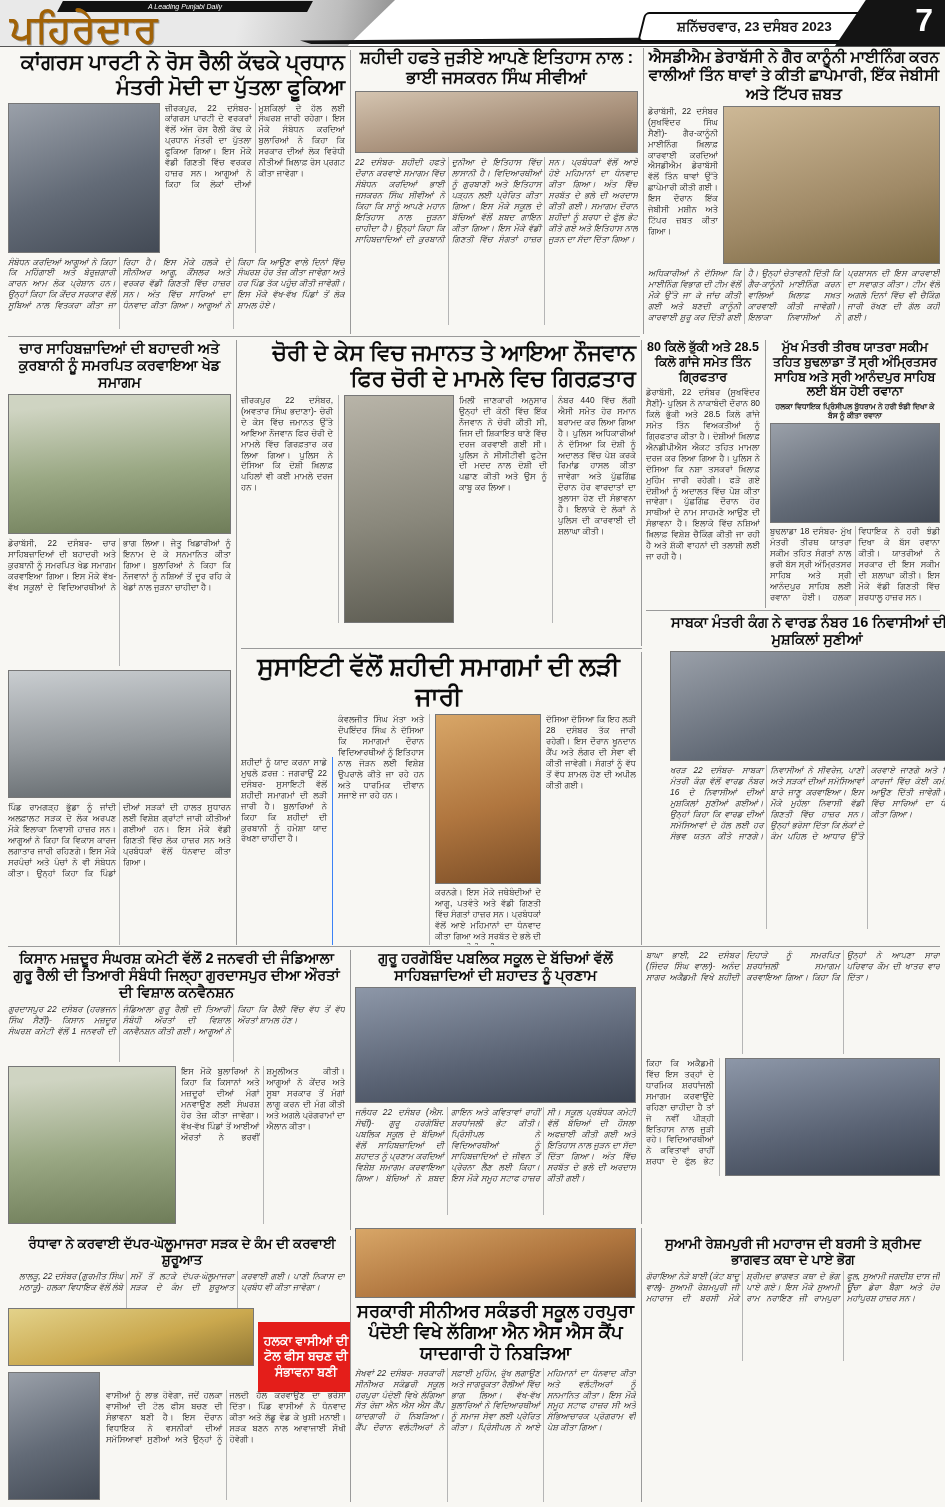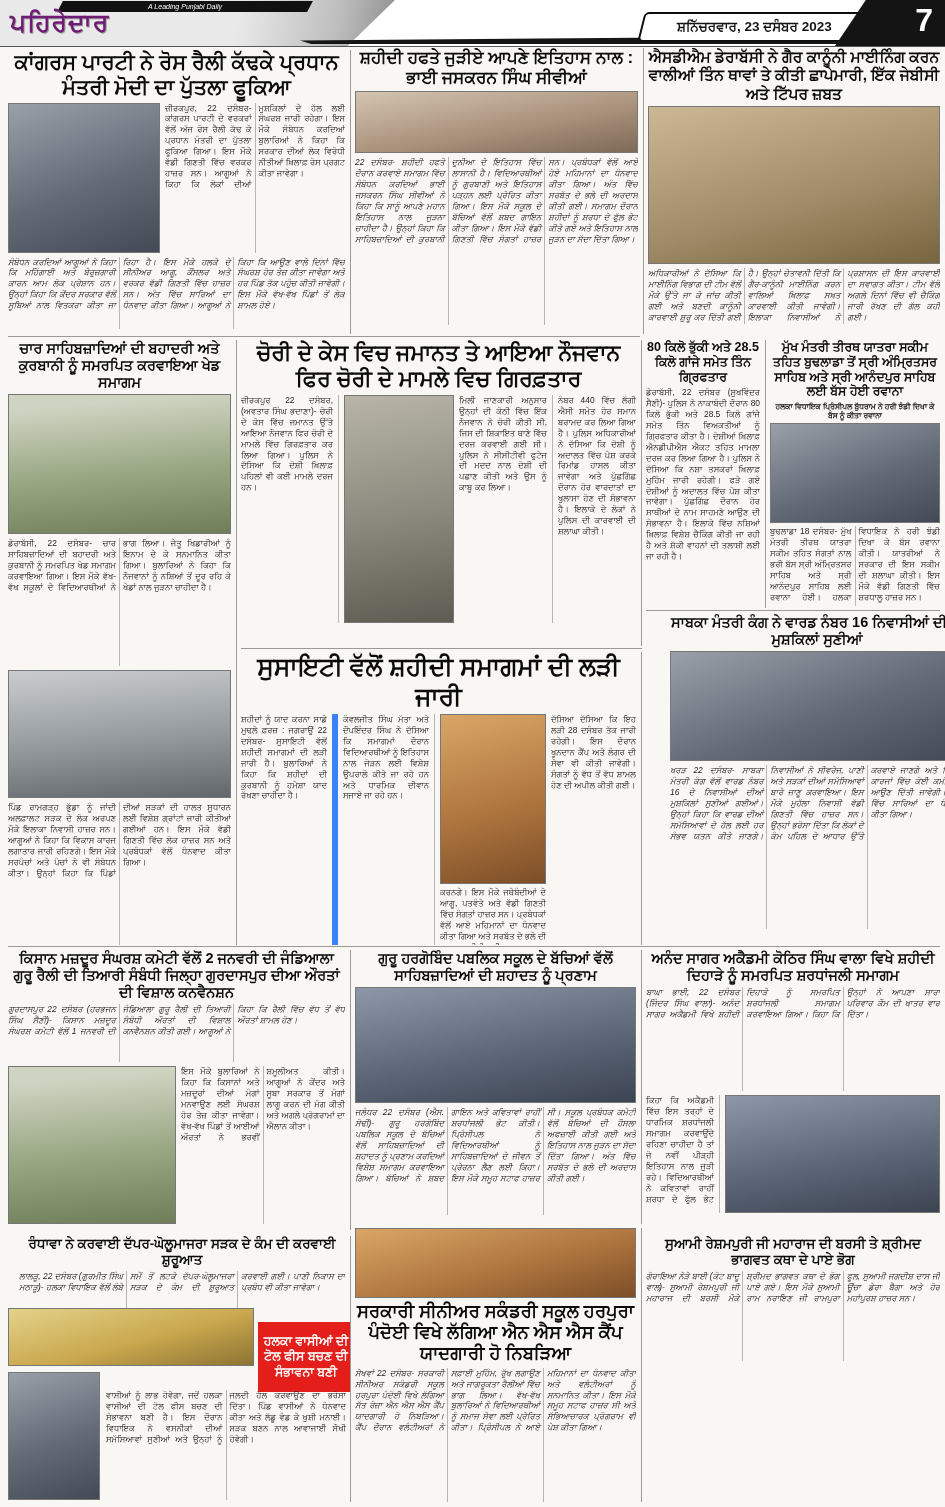--- a/index.html
+++ b/index.html
@@ -6,36 +6,36 @@
   .page{position:relative;width:945px;height:1507px;background:#f8f7f3;margin:0 auto;
         font-family:"Liberation Sans","DejaVu Sans",sans-serif;color:#151515;overflow:hidden;}
   
   .mast{position:absolute;left:0;top:0;width:945px;height:46px;background:#fff;border-bottom:1px solid #555;}
   .logo-bg{position:absolute;left:0;top:0;width:395px;height:46px;
            background:linear-gradient(100deg,#e9e9e9 60%,#bdbdbd 85%,#8f8f8f);
            clip-path:polygon(0 0,100% 0,88% 100%,0 100%);}
   .tag-strip{position:absolute;left:60px;top:1px;width:250px;height:11px;background:#111;
              transform:skewX(-28deg);display:flex;align-items:center;justify-content:center;}
   .tag-strip span{transform:skewX(28deg);color:#fff;font-size:7px;font-style:italic;white-space:nowrap;}
-  .logo-txt{position:absolute;left:10px;top:8px;font-size:25px;font-weight:bold;letter-spacing:1px;color:#701a75;
+  .logo-txt{position:absolute;left:10px;top:8px;font-size:38px;font-weight:bold;letter-spacing:1px;color:#a16207;
             text-shadow:1px 1px 0 #999;}
   .mast-wedge{position:absolute;left:300px;top:36px;width:560px;height:8px;background:#161616;
               clip-path:polygon(0 55%,100% 0,100% 100%,2% 100%);}
   .date-cap{position:absolute;right:78px;top:12px;width:222px;height:26px;background:#fff;border:2px solid #0d0d0d;
             border-radius:5px;transform:skewX(-14deg);display:flex;align-items:center;justify-content:center;}
   .date-cap span{transform:skewX(14deg);font-weight:bold;font-size:13.5px;}
   .corner{position:absolute;right:0;top:0;width:110px;height:46px;background:#141414;
           clip-path:polygon(28% 0,100% 0,100% 100%,0 100%);}
   .pageno{position:absolute;right:12px;top:2px;color:#fff;font-size:32px;font-weight:bold;}
   
   .art{position:absolute;overflow:hidden;box-sizing:border-box;}
   .vr{border-right:1px solid #9a9a9a;padding-right:5px;}
   .hl{font-weight:bold;text-align:center;line-height:1.18;margin:0 0 3px 0;color:#0b0b0b;}
   .hl-xl{font-size:25px;}
-  .hl-l{font-size:21px;}
+  .hl-l{font-size:21px;text-align:right;}
   .hl-m{font-size:17px;}
   .hl-s{font-size:14.5px;}
   .hl-xs{font-size:12.5px;}
   .body{font-size:8.4px;line-height:1.3;text-align:justify;color:#222;}
   .c1{column-count:1;}
   .c2{column-count:2;column-gap:7px;column-rule:1px solid #b5b5b5;}
   .c3{column-count:3;column-gap:7px;column-rule:1px solid #b5b5b5;font-style:italic;}
   .photo{border:1px solid #777;box-sizing:border-box;}
   .p-crowd{background:linear-gradient(160deg,#9aa0a9,#636b77 55%,#434a55);}
   .p-field{background:linear-gradient(175deg,#cfd4c2 10%,#9aa884 55%,#6f7d59);}
@@ -82,20 +82,21 @@
 
   <div class="art vr" style="left:355px;top:48px;width:289px;height:286px;">
     <div class="hl hl-m">ਸ਼ਹੀਦੀ ਹਫਤੇ ਜੁੜੀਏ ਆਪਣੇ ਇਤਿਹਾਸ ਨਾਲ : ਭਾਈ ਜਸਕਰਨ ਸਿੰਘ ਸੀਵੀਆਂ</div>
     <div class="photo p-bldg" style="width:100%;height:62px;margin-bottom:4px;"></div>
     <div class="body c3" style="height:168px;overflow:hidden;">22 ਦਸੰਬਰ- ਸ਼ਹੀਦੀ ਹਫਤੇ ਦੌਰਾਨ ਕਰਵਾਏ ਸਮਾਗਮ ਵਿੱਚ ਸੰਬੋਧਨ ਕਰਦਿਆਂ ਭਾਈ ਜਸਕਰਨ ਸਿੰਘ ਸੀਵੀਆਂ ਨੇ ਕਿਹਾ ਕਿ ਸਾਨੂੰ ਆਪਣੇ ਮਹਾਨ ਇਤਿਹਾਸ ਨਾਲ ਜੁੜਨਾ ਚਾਹੀਦਾ ਹੈ। ਉਨ੍ਹਾਂ ਕਿਹਾ ਕਿ ਸਾਹਿਬਜ਼ਾਦਿਆਂ ਦੀ ਕੁਰਬਾਨੀ ਦੁਨੀਆ ਦੇ ਇਤਿਹਾਸ ਵਿੱਚ ਲਾਸਾਨੀ ਹੈ। ਵਿਦਿਆਰਥੀਆਂ ਨੂੰ ਗੁਰਬਾਣੀ ਅਤੇ ਇਤਿਹਾਸ ਪੜ੍ਹਨ ਲਈ ਪ੍ਰੇਰਿਤ ਕੀਤਾ ਗਿਆ। ਇਸ ਮੌਕੇ ਸਕੂਲ ਦੇ ਬੱਚਿਆਂ ਵੱਲੋਂ ਸ਼ਬਦ ਗਾਇਨ ਕੀਤਾ ਗਿਆ। ਇਸ ਮੌਕੇ ਵੱਡੀ ਗਿਣਤੀ ਵਿੱਚ ਸੰਗਤਾਂ ਹਾਜ਼ਰ ਸਨ। ਪ੍ਰਬੰਧਕਾਂ ਵੱਲੋਂ ਆਏ ਹੋਏ ਮਹਿਮਾਨਾਂ ਦਾ ਧੰਨਵਾਦ ਕੀਤਾ ਗਿਆ। ਅੰਤ ਵਿੱਚ ਸਰਬੱਤ ਦੇ ਭਲੇ ਦੀ ਅਰਦਾਸ ਕੀਤੀ ਗਈ। ਸਮਾਗਮ ਦੌਰਾਨ ਸ਼ਹੀਦਾਂ ਨੂੰ ਸ਼ਰਧਾ ਦੇ ਫੁੱਲ ਭੇਟ ਕੀਤੇ ਗਏ ਅਤੇ ਇਤਿਹਾਸ ਨਾਲ ਜੁੜਨ ਦਾ ਸੱਦਾ ਦਿੱਤਾ ਗਿਆ।</div>
   </div>
 
   <div class="art" style="left:648px;top:48px;width:292px;height:286px;">
     <div class="hl hl-m" style="font-size:15.5px;">ਐਸਡੀਐਮ ਡੇਰਾਬੱਸੀ ਨੇ ਗੈਰ ਕਾਨੂੰਨੀ ਮਾਈਨਿੰਗ ਕਰਨ ਵਾਲੀਆਂ ਤਿੰਨ ਥਾਵਾਂ ਤੇ ਕੀਤੀ ਛਾਪੇਮਾਰੀ, ਇੱਕ ਜੇਬੀਸੀ ਅਤੇ ਟਿੱਪਰ ਜ਼ਬਤ</div>
     <div class="row" style="height:158px;margin-bottom:4px;">
+      <div class="body c1" style="width:70px;flex:none;overflow:hidden;">ਡੇਰਾਬੱਸੀ, 22 ਦਸੰਬਰ (ਸੁਖਵਿੰਦਰ ਸਿੰਘ ਸੈਣੀ)- ਗੈਰ-ਕਾਨੂੰਨੀ ਮਾਈਨਿੰਗ ਖ਼ਿਲਾਫ਼ ਕਾਰਵਾਈ ਕਰਦਿਆਂ ਐਸਡੀਐਮ ਡੇਰਾਬੱਸੀ ਵੱਲੋਂ ਤਿੰਨ ਥਾਵਾਂ ਉੱਤੇ ਛਾਪੇਮਾਰੀ ਕੀਤੀ ਗਈ। ਇਸ ਦੌਰਾਨ ਇੱਕ ਜੇਬੀਸੀ ਮਸ਼ੀਨ ਅਤੇ ਟਿੱਪਰ ਜ਼ਬਤ ਕੀਤਾ ਗਿਆ।</div>
       <div class="photo p-dirt" style="flex:1;height:158px;"></div>
     </div>
     <div class="body c3" style="height:56px;overflow:hidden;">ਅਧਿਕਾਰੀਆਂ ਨੇ ਦੱਸਿਆ ਕਿ ਮਾਈਨਿੰਗ ਵਿਭਾਗ ਦੀ ਟੀਮ ਵੱਲੋਂ ਮੌਕੇ ਉੱਤੇ ਜਾ ਕੇ ਜਾਂਚ ਕੀਤੀ ਗਈ ਅਤੇ ਬਣਦੀ ਕਾਨੂੰਨੀ ਕਾਰਵਾਈ ਸ਼ੁਰੂ ਕਰ ਦਿੱਤੀ ਗਈ ਹੈ। ਉਨ੍ਹਾਂ ਚੇਤਾਵਨੀ ਦਿੱਤੀ ਕਿ ਗੈਰ-ਕਾਨੂੰਨੀ ਮਾਈਨਿੰਗ ਕਰਨ ਵਾਲਿਆਂ ਖ਼ਿਲਾਫ਼ ਸਖ਼ਤ ਕਾਰਵਾਈ ਕੀਤੀ ਜਾਵੇਗੀ। ਇਲਾਕਾ ਨਿਵਾਸੀਆਂ ਨੇ ਪ੍ਰਸ਼ਾਸਨ ਦੀ ਇਸ ਕਾਰਵਾਈ ਦਾ ਸਵਾਗਤ ਕੀਤਾ। ਟੀਮ ਵੱਲੋਂ ਅਗਲੇ ਦਿਨਾਂ ਵਿੱਚ ਵੀ ਚੈਕਿੰਗ ਜਾਰੀ ਰੱਖਣ ਦੀ ਗੱਲ ਕਹੀ ਗਈ।</div>
   </div>
 
   <div class="hrule" style="left:8px;top:336px;width:632px;"></div>
 
   <div class="art vr" style="left:8px;top:340px;width:229px;height:605px;">
     <div class="hl hl-s">ਚਾਰ ਸਾਹਿਬਜ਼ਾਦਿਆਂ ਦੀ ਬਹਾਦਰੀ ਅਤੇ ਕੁਰਬਾਨੀ ਨੂੰ ਸਮਰਪਿਤ ਕਰਵਾਇਆ ਖੇਡ ਸਮਾਗਮ</div>
     <div class="photo p-field" style="width:100%;height:140px;margin-bottom:4px;"></div>
@@ -132,21 +133,21 @@
     <div class="hl hl-s">ਸਾਬਕਾ ਮੰਤਰੀ ਕੰਗ ਨੇ ਵਾਰਡ ਨੰਬਰ 16 ਨਿਵਾਸੀਆਂ ਦੀਆਂ ਮੁਸ਼ਕਿਲਾਂ ਸੁਣੀਆਂ</div>
     <div class="photo p-crowd" style="width:100%;height:110px;margin-bottom:4px;"></div>
     <div class="body c3" style="height:164px;overflow:hidden;">ਖਰੜ 22 ਦਸੰਬਰ- ਸਾਬਕਾ ਮੰਤਰੀ ਕੰਗ ਵੱਲੋਂ ਵਾਰਡ ਨੰਬਰ 16 ਦੇ ਨਿਵਾਸੀਆਂ ਦੀਆਂ ਮੁਸ਼ਕਿਲਾਂ ਸੁਣੀਆਂ ਗਈਆਂ। ਉਨ੍ਹਾਂ ਕਿਹਾ ਕਿ ਵਾਰਡ ਦੀਆਂ ਸਮੱਸਿਆਵਾਂ ਦੇ ਹੱਲ ਲਈ ਹਰ ਸੰਭਵ ਯਤਨ ਕੀਤੇ ਜਾਣਗੇ। ਨਿਵਾਸੀਆਂ ਨੇ ਸੀਵਰੇਜ, ਪਾਣੀ ਅਤੇ ਸੜਕਾਂ ਦੀਆਂ ਸਮੱਸਿਆਵਾਂ ਬਾਰੇ ਜਾਣੂ ਕਰਵਾਇਆ। ਇਸ ਮੌਕੇ ਮੁਹੱਲਾ ਨਿਵਾਸੀ ਵੱਡੀ ਗਿਣਤੀ ਵਿੱਚ ਹਾਜ਼ਰ ਸਨ। ਉਨ੍ਹਾਂ ਭਰੋਸਾ ਦਿੱਤਾ ਕਿ ਲੋਕਾਂ ਦੇ ਕੰਮ ਪਹਿਲ ਦੇ ਆਧਾਰ ਉੱਤੇ ਕਰਵਾਏ ਜਾਣਗੇ ਅਤੇ ਵਿਕਾਸ ਕਾਰਜਾਂ ਵਿੱਚ ਕੋਈ ਕਮੀ ਨਹੀਂ ਆਉਣ ਦਿੱਤੀ ਜਾਵੇਗੀ। ਅੰਤ ਵਿੱਚ ਸਾਰਿਆਂ ਦਾ ਧੰਨਵਾਦ ਕੀਤਾ ਗਿਆ।</div>
   </div>
 
   <div class="hrule" style="left:241px;top:648px;width:401px;"></div>
 
   <div class="art vr" style="left:241px;top:652px;width:401px;height:293px;">
     <div class="hl hl-xl">ਸੁਸਾਇਟੀ ਵੱਲੋਂ ਸ਼ਹੀਦੀ ਸਮਾਗਮਾਂ ਦੀ ਲੜੀ ਜਾਰੀ</div>
     <div class="row" style="height:246px;">
-      <div class="body c1" style="width:86px;flex:none;overflow:hidden;border-right:6px solid #3b82f6;padding-right:5px;">ਸ਼ਹੀਦਾਂ ਨੂੰ ਯਾਦ ਕਰਨਾ ਸਾਡੇ ਮੁਢਲੇ ਫ਼ਰਜ਼ : ਜਗਰਾਉਂ 22 ਦਸੰਬਰ- ਸੁਸਾਇਟੀ ਵੱਲੋਂ ਸ਼ਹੀਦੀ ਸਮਾਗਮਾਂ ਦੀ ਲੜੀ ਜਾਰੀ ਹੈ। ਬੁਲਾਰਿਆਂ ਨੇ ਕਿਹਾ ਕਿ ਸ਼ਹੀਦਾਂ ਦੀ ਕੁਰਬਾਨੀ ਨੂੰ ਹਮੇਸ਼ਾ ਯਾਦ ਰੱਖਣਾ ਚਾਹੀਦਾ ਹੈ।</div>
+      <div class="body c1" style="width:86px;flex:none;overflow:hidden;border-right:1px solid #3b82f6;padding-right:5px;margin-top:43px;">ਸ਼ਹੀਦਾਂ ਨੂੰ ਯਾਦ ਕਰਨਾ ਸਾਡੇ ਮੁਢਲੇ ਫ਼ਰਜ਼ : ਜਗਰਾਉਂ 22 ਦਸੰਬਰ- ਸੁਸਾਇਟੀ ਵੱਲੋਂ ਸ਼ਹੀਦੀ ਸਮਾਗਮਾਂ ਦੀ ਲੜੀ ਜਾਰੀ ਹੈ। ਬੁਲਾਰਿਆਂ ਨੇ ਕਿਹਾ ਕਿ ਸ਼ਹੀਦਾਂ ਦੀ ਕੁਰਬਾਨੀ ਨੂੰ ਹਮੇਸ਼ਾ ਯਾਦ ਰੱਖਣਾ ਚਾਹੀਦਾ ਹੈ।</div>
       <div class="body c1" style="width:86px;flex:none;overflow:hidden;border-right:1px solid #b5b5b5;padding-right:5px;">ਕੰਵਲਜੀਤ ਸਿੰਘ ਮੱਤਾ ਅਤੇ ਦੌਪਇੰਦਰ ਸਿੰਘ ਨੇ ਦੱਸਿਆ ਕਿ ਸਮਾਗਮਾਂ ਦੌਰਾਨ ਵਿਦਿਆਰਥੀਆਂ ਨੂੰ ਇਤਿਹਾਸ ਨਾਲ ਜੋੜਨ ਲਈ ਵਿਸ਼ੇਸ਼ ਉਪਰਾਲੇ ਕੀਤੇ ਜਾ ਰਹੇ ਹਨ ਅਤੇ ਧਾਰਮਿਕ ਦੀਵਾਨ ਸਜਾਏ ਜਾ ਰਹੇ ਹਨ।</div>
       <div style="width:106px;flex:none;">
         <div class="photo p-cerem" style="width:106px;height:170px;"></div>
         <div class="body c1" style="height:72px;overflow:hidden;margin-top:3px;">ਕਰਨਗੇ। ਇਸ ਮੌਕੇ ਜਥੇਬੰਦੀਆਂ ਦੇ ਆਗੂ, ਪਤਵੰਤੇ ਅਤੇ ਵੱਡੀ ਗਿਣਤੀ ਵਿੱਚ ਸੰਗਤਾਂ ਹਾਜ਼ਰ ਸਨ। ਪ੍ਰਬੰਧਕਾਂ ਵੱਲੋਂ ਆਏ ਮਹਿਮਾਨਾਂ ਦਾ ਧੰਨਵਾਦ ਕੀਤਾ ਗਿਆ ਅਤੇ ਸਰਬੱਤ ਦੇ ਭਲੇ ਦੀ ਅਰਦਾਸ ਕੀਤੀ ਗਈ।</div>
       </div>
       <div class="body c1" style="flex:1;overflow:hidden;">ਦੱਸਿਆ ਦੱਸਿਆ ਕਿ ਇਹ ਲੜੀ 28 ਦਸੰਬਰ ਤੱਕ ਜਾਰੀ ਰਹੇਗੀ। ਇਸ ਦੌਰਾਨ ਖੂਨਦਾਨ ਕੈਂਪ ਅਤੇ ਲੰਗਰ ਦੀ ਸੇਵਾ ਵੀ ਕੀਤੀ ਜਾਵੇਗੀ। ਸੰਗਤਾਂ ਨੂੰ ਵੱਧ ਤੋਂ ਵੱਧ ਸ਼ਾਮਲ ਹੋਣ ਦੀ ਅਪੀਲ ਕੀਤੀ ਗਈ।</div>
     </div>
   </div>
 
   <div class="hrule" style="left:8px;top:946px;width:932px;"></div>
@@ -160,21 +161,20 @@
     </div>
   </div>
 
   <div class="art vr" style="left:355px;top:950px;width:287px;height:274px;">
     <div class="hl hl-s">ਗੁਰੂ ਹਰਗੋਬਿੰਦ ਪਬਲਿਕ ਸਕੂਲ ਦੇ ਬੱਚਿਆਂ ਵੱਲੋਂ ਸਾਹਿਬਜ਼ਾਦਿਆਂ ਦੀ ਸ਼ਹਾਦਤ ਨੂੰ ਪ੍ਰਣਾਮ</div>
     <div class="photo p-kids" style="width:100%;height:116px;margin-bottom:4px;"></div>
     <div class="body c3" style="height:108px;overflow:hidden;">ਜਲੰਧਰ 22 ਦਸੰਬਰ (ਐਸ. ਸੋਢੀ)- ਗੁਰੂ ਹਰਗੋਬਿੰਦ ਪਬਲਿਕ ਸਕੂਲ ਦੇ ਬੱਚਿਆਂ ਵੱਲੋਂ ਸਾਹਿਬਜ਼ਾਦਿਆਂ ਦੀ ਸ਼ਹਾਦਤ ਨੂੰ ਪ੍ਰਣਾਮ ਕਰਦਿਆਂ ਵਿਸ਼ੇਸ਼ ਸਮਾਗਮ ਕਰਵਾਇਆ ਗਿਆ। ਬੱਚਿਆਂ ਨੇ ਸ਼ਬਦ ਗਾਇਨ ਅਤੇ ਕਵਿਤਾਵਾਂ ਰਾਹੀਂ ਸ਼ਰਧਾਂਜਲੀ ਭੇਟ ਕੀਤੀ। ਪ੍ਰਿੰਸੀਪਲ ਨੇ ਵਿਦਿਆਰਥੀਆਂ ਨੂੰ ਸਾਹਿਬਜ਼ਾਦਿਆਂ ਦੇ ਜੀਵਨ ਤੋਂ ਪ੍ਰੇਰਨਾ ਲੈਣ ਲਈ ਕਿਹਾ। ਇਸ ਮੌਕੇ ਸਮੂਹ ਸਟਾਫ ਹਾਜ਼ਰ ਸੀ। ਸਕੂਲ ਪ੍ਰਬੰਧਕ ਕਮੇਟੀ ਵੱਲੋਂ ਬੱਚਿਆਂ ਦੀ ਹੌਸਲਾ ਅਫਜ਼ਾਈ ਕੀਤੀ ਗਈ ਅਤੇ ਇਤਿਹਾਸ ਨਾਲ ਜੁੜਨ ਦਾ ਸੱਦਾ ਦਿੱਤਾ ਗਿਆ। ਅੰਤ ਵਿੱਚ ਸਰਬੱਤ ਦੇ ਭਲੇ ਦੀ ਅਰਦਾਸ ਕੀਤੀ ਗਈ।</div>
   </div>
 
   <div class="art" style="left:646px;top:950px;width:294px;height:284px;">
-    <div class="hl hl-s">ਅਨੰਦ ਸਾਗਰ ਅਕੈਡਮੀ ਕੋਠਿਰ ਸਿੰਘ ਵਾਲਾ ਵਿਖੇ ਸ਼ਹੀਦੀ ਦਿਹਾੜੇ ਨੂੰ ਸਮਰਪਿਤ ਸ਼ਰਧਾਂਜਲੀ ਸਮਾਗਮ</div>
     <div class="body c3" style="height:104px;overflow:hidden;margin-bottom:4px;">ਬਾਘਾ ਭਾਈ, 22 ਦਸੰਬਰ (ਜਿੰਦਰ ਸਿੰਘ ਵਾਲਾ)- ਅਨੰਦ ਸਾਗਰ ਅਕੈਡਮੀ ਵਿਖੇ ਸ਼ਹੀਦੀ ਦਿਹਾੜੇ ਨੂੰ ਸਮਰਪਿਤ ਸ਼ਰਧਾਂਜਲੀ ਸਮਾਗਮ ਕਰਵਾਇਆ ਗਿਆ। ਕਿਹਾ ਕਿ ਉਨ੍ਹਾਂ ਨੇ ਆਪਣਾ ਸਾਰਾ ਪਰਿਵਾਰ ਕੌਮ ਦੀ ਖਾਤਰ ਵਾਰ ਦਿੱਤਾ।</div>
     <div class="row" style="height:118px;">
       <div class="body c1" style="width:68px;flex:none;overflow:hidden;border-right:1px solid #b5b5b5;padding-right:5px;">ਕਿਹਾ ਕਿ ਅਕੈਡਮੀ ਵਿੱਚ ਇਸ ਤਰ੍ਹਾਂ ਦੇ ਧਾਰਮਿਕ ਸ਼ਰਧਾਂਜਲੀ ਸਮਾਗਮ ਕਰਵਾਉਂਦੇ ਰਹਿਣਾ ਚਾਹੀਦਾ ਹੈ ਤਾਂ ਜੋ ਨਵੀਂ ਪੀੜ੍ਹੀ ਇਤਿਹਾਸ ਨਾਲ ਜੁੜੀ ਰਹੇ। ਵਿਦਿਆਰਥੀਆਂ ਨੇ ਕਵਿਤਾਵਾਂ ਰਾਹੀਂ ਸ਼ਰਧਾ ਦੇ ਫੁੱਲ ਭੇਟ ਕੀਤੇ। ਇਸ ਮੌਕੇ ਸਮੂਹ ਸਟਾਫ ਅਤੇ ਪਿੰਡ ਨਿਵਾਸੀ ਹਾਜ਼ਰ ਸਨ। ਪ੍ਰਬੰਧਕਾਂ ਵੱਲੋਂ ਧੰਨਵਾਦ ਕੀਤਾ ਗਿਆ।</div>
       <div class="photo p-kids" style="flex:1;height:118px;"></div>
     </div>
   </div>
 
   <div class="art vr" style="left:8px;top:1236px;width:343px;height:266px;padding-left:11px;">
     <div class="hl hl-s" style="font-size:13.5px;">ਰੰਧਾਵਾ ਨੇ ਕਰਵਾਈ ਦੱਪਰ-ਘੋਲੂਮਾਜਰਾ ਸੜਕ ਦੇ ਕੰਮ ਦੀ ਕਰਵਾਈ ਸ਼ੁਰੂਆਤ</div>
     <div class="body c3" style="height:46px;overflow:hidden;">ਲਾਲੜੂ, 22 ਦਸੰਬਰ (ਗੁਰਮੀਤ ਸਿੰਘ ਮਠਾੜੂ)- ਹਲਕਾ ਵਿਧਾਇਕ ਵੱਲੋਂ ਲੰਬੇ ਸਮੇਂ ਤੋਂ ਲਟਕੇ ਦੱਪਰ-ਘੋਲੂਮਾਜਰਾ ਸੜਕ ਦੇ ਕੰਮ ਦੀ ਸ਼ੁਰੂਆਤ ਕਰਵਾਈ ਗਈ। ਪਾਣੀ ਨਿਕਾਸ ਦਾ ਪ੍ਰਬੰਧ ਵੀ ਕੀਤਾ ਜਾਵੇਗਾ।</div>

